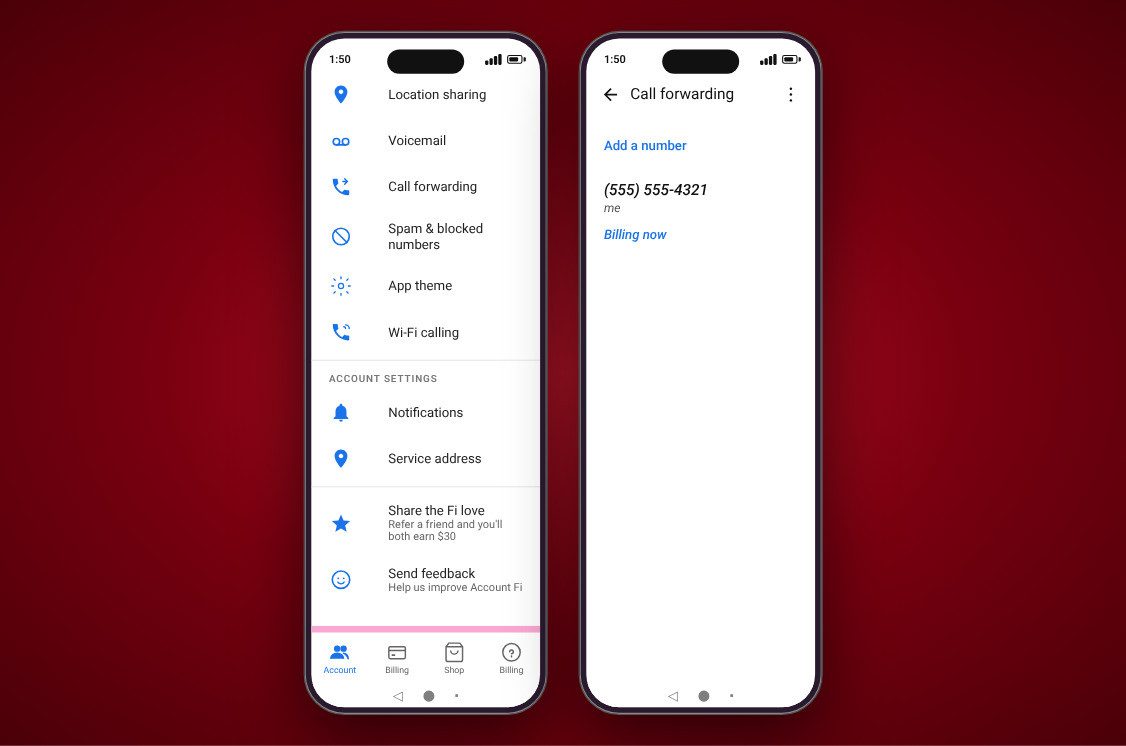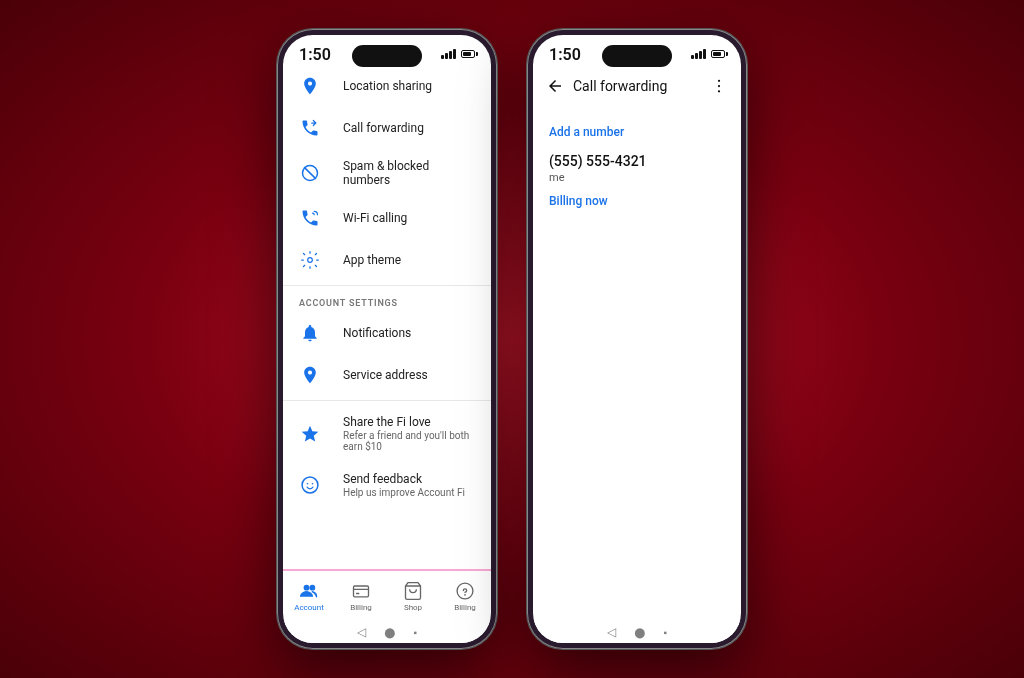--- a/index.html
+++ b/index.html
@@ -52,21 +52,21 @@
     .status-bar {
       display: flex;
       justify-content: space-between;
       align-items: center;
       padding: 8px 16px 0 16px;
       height: 30px;
       position: relative;
       z-index: 5;
     }
     .status-time {
-      font-size: 16px;
+      font-size: 10px;
       font-weight: 600;
       color: #111;
     }
     .status-icons {
       display: flex;
       align-items: center;
       gap: 3px;
     }
     .signal-bars {
       display: flex;
@@ -108,21 +108,21 @@
       border-radius: 1px;
     }
     .menu-list {
       flex: 1;
       overflow: hidden;
     }
     .menu-item {
       display: flex;
       align-items: center;
       padding: 10px 16px;
-      gap: 22px;
+      gap: 32px;
       cursor: pointer;
     }
     .menu-icon {
       width: 22px;
       height: 22px;
       display: flex;
       align-items: center;
       justify-content: center;
       flex-shrink: 0;
     }
@@ -149,21 +149,21 @@
       font-size: 9px;
       font-weight: 600;
       color: #777;
       letter-spacing: 0.8px;
       text-transform: uppercase;
     }
 
     
     .bottom-nav {
       display: flex;
-      border-top: 2px solid #f9a8d4;
+      border-top: 6px solid #f9a8d4;
       height: 52px;
       padding: 4px 0;
     }
     .nav-item {
       flex: 1;
       display: flex;
       flex-direction: column;
       align-items: center;
       justify-content: center;
       gap: 2px;
@@ -233,21 +233,23 @@
       padding: 12px 16px;
     }
     .cf-add-number {
       font-size: 12px;
       color: #1a73e8;
       font-weight: 500;
       padding: 6px 0;
       cursor: pointer;
     }
     .cf-number-card {
+      margin-top: 12px;
       padding: 8px 0;
+      font-style: italic;
     }
     .cf-phone-number {
       font-size: 14px;
       color: #111;
       font-weight: 500;
     }
     .cf-name {
       font-size: 11px;
       color: #555;
       margin-top: 2px;
@@ -292,62 +294,72 @@
 
       <div class="menu-item">
         <div class="menu-icon">
           <svg viewBox="0 0 24 24" fill="none">
               <path d="M12 2C8.13 2 5 5.13 5 9c0 5.25 7 13 7 13s7-7.75 7-13c0-3.87-3.13-7-7-7zm0 9.5c-1.38 0-2.5-1.12-2.5-2.5s1.12-2.5 2.5-2.5 2.5 1.12 2.5 2.5-1.12 2.5-2.5 2.5z" fill="#1a73e8"></path>
             </svg>
         </div>
         <span class="menu-label">Location sharing</span>
       </div>
 
+      <div class="menu-item">
+        <div class="menu-icon">
+          <svg viewBox="0 0 24 24" fill="none">
+            <circle cx="7" cy="13" r="3.5" stroke="#1a73e8" stroke-width="1.8" fill="none"></circle>
+            <circle cx="17" cy="13" r="3.5" stroke="#1a73e8" stroke-width="1.8" fill="none"></circle>
+            <line x1="7" y1="16.5" x2="17" y2="16.5" stroke="#1a73e8" stroke-width="1.8"></line>
+          </svg>
+        </div>
+        <span class="menu-label">Voicemail</span>
+      </div>
 
       <div class="menu-item">
         <div class="menu-icon">
           <svg viewBox="0 0 24 24" fill="none">
               <path d="M6.62 10.79c1.44 2.83 3.76 5.14 6.59 6.59l2.2-2.2c.27-.27.67-.36 1.02-.24 1.12.37 2.33.57 3.57.57.55 0 1 .45 1 1V20c0 .55-.45 1-1 1-9.39 0-17-7.61-17-17 0-.55.45-1 1-1h3.5c.55 0 1 .45 1 1 0 1.25.2 2.45.57 3.57.11.35.03.74-.25 1.02l-2.2 2.2z" fill="#1a73e8"></path>
               <path d="M16 3l3 3-3 3M19 6H14" stroke="#1a73e8" stroke-width="1.5" stroke-linecap="round"></path>
             </svg>
         </div>
         <span class="menu-label">Call forwarding</span>
       </div>
 
       <div class="menu-item">
         <div class="menu-icon">
           <svg viewBox="0 0 24 24" fill="none">
               <circle cx="12" cy="12" r="9" stroke="#1a73e8" stroke-width="1.8" fill="none"></circle>
               <line x1="4.93" y1="4.93" x2="19.07" y2="19.07" stroke="#1a73e8" stroke-width="1.8"></line>
             </svg>
         </div>
         <span class="menu-label">Spam &amp; blocked numbers</span>
-      </div>
-
-      <div class="menu-item">
-        <div class="menu-icon">
-          <svg viewBox="0 0 24 24" fill="none">
-              <path d="M6.62 10.79c1.44 2.83 3.76 5.14 6.59 6.59l2.2-2.2c.27-.27.67-.36 1.02-.24 1.12.37 2.33.57 3.57.57.55 0 1 .45 1 1V20c0 .55-.45 1-1 1-9.39 0-17-7.61-17-17 0-.55.45-1 1-1h3.5c.55 0 1 .45 1 1 0 1.25.2 2.45.57 3.57.11.35.03.74-.25 1.02l-2.2 2.2z" fill="#1a73e8"></path>
-              <path d="M15 6c1.1 0 2 .9 2 2M17 4c2.2 0 4 1.8 4 4" stroke="#1a73e8" stroke-width="1.5" stroke-linecap="round"></path>
-            </svg>
-        </div>
-        <span class="menu-label">Wi-Fi calling</span>
       </div>
 
       <div class="menu-item">
         <div class="menu-icon">
           <svg viewBox="0 0 24 24" fill="none">
               <path d="M12 2a10 10 0 100 20 10 10 0 000-20zm0 18a8 8 0 110-16 8 8 0 010 16zm-1-5h2v2h-2zm0-8h2v6h-2z" fill="none"></path>
               <path d="M12 15.5A3.5 3.5 0 1112 8.5a3.5 3.5 0 010 7zm0-1.4a2.1 2.1 0 100-4.2 2.1 2.1 0 000 4.2z" fill="#1a73e8"></path>
               <path d="M12 2v2M12 20v2M2 12h2M20 12h2M4.22 4.22l1.42 1.42M18.36 18.36l1.42 1.42M4.22 19.78l1.42-1.42M18.36 5.64l1.42-1.42" stroke="#1a73e8" stroke-width="1.5" stroke-linecap="round"></path>
             </svg>
         </div>
         <span class="menu-label">App theme</span>
       </div>
 
+      <div class="menu-item">
+        <div class="menu-icon">
+          <svg viewBox="0 0 24 24" fill="none">
+              <path d="M6.62 10.79c1.44 2.83 3.76 5.14 6.59 6.59l2.2-2.2c.27-.27.67-.36 1.02-.24 1.12.37 2.33.57 3.57.57.55 0 1 .45 1 1V20c0 .55-.45 1-1 1-9.39 0-17-7.61-17-17 0-.55.45-1 1-1h3.5c.55 0 1 .45 1 1 0 1.25.2 2.45.57 3.57.11.35.03.74-.25 1.02l-2.2 2.2z" fill="#1a73e8"></path>
+              <path d="M15 6c1.1 0 2 .9 2 2M17 4c2.2 0 4 1.8 4 4" stroke="#1a73e8" stroke-width="1.5" stroke-linecap="round"></path>
+            </svg>
+        </div>
+        <span class="menu-label">Wi-Fi calling</span>
+      </div>
+
       <div class="menu-divider"></div>
 
       <div class="section-header">ACCOUNT SETTINGS</div>
 
       <div class="menu-item">
         <div class="menu-icon">
           <svg viewBox="0 0 24 24" fill="none">
               <path d="M12 22c1.1 0 2-.9 2-2h-4c0 1.1.9 2 2 2zm6-6v-5c0-3.07-1.64-5.64-4.5-6.32V4c0-.83-.67-1.5-1.5-1.5s-1.5.67-1.5 1.5v.68C7.63 5.36 6 7.92 6 11v5l-2 2v1h16v-1l-2-2z" fill="#1a73e8"></path>
             </svg>
         </div>
@@ -366,21 +378,21 @@
       <div class="menu-divider"></div>
 
       <div class="menu-item">
         <div class="menu-icon">
           <svg viewBox="0 0 24 24" fill="none">
               <path d="M12 17.27L18.18 21l-1.64-7.03L22 9.24l-7.19-.61L12 2 9.19 8.63 2 9.24l5.46 4.73L5.82 21z" fill="#1a73e8"></path>
             </svg>
         </div>
         <div>
           <div class="menu-label">Share the Fi love</div>
-          <div class="menu-subtitle">Refer a friend and you'll both earn $10</div>
+          <div class="menu-subtitle">Refer a friend and you'll both earn $30</div>
         </div>
       </div>
 
       <div class="menu-item">
         <div class="menu-icon">
           <svg viewBox="0 0 24 24" fill="none">
               <circle cx="12" cy="12" r="9.5" stroke="#1a73e8" stroke-width="1.8" fill="none"></circle>
               <path d="M8.5 14.5s1 2 3.5 2 3.5-2 3.5-2" stroke="#1a73e8" stroke-width="1.5" stroke-linecap="round"></path>
               <circle cx="9" cy="10.5" r="1" fill="#1a73e8"></circle>
               <circle cx="15" cy="10.5" r="1" fill="#1a73e8"></circle>

